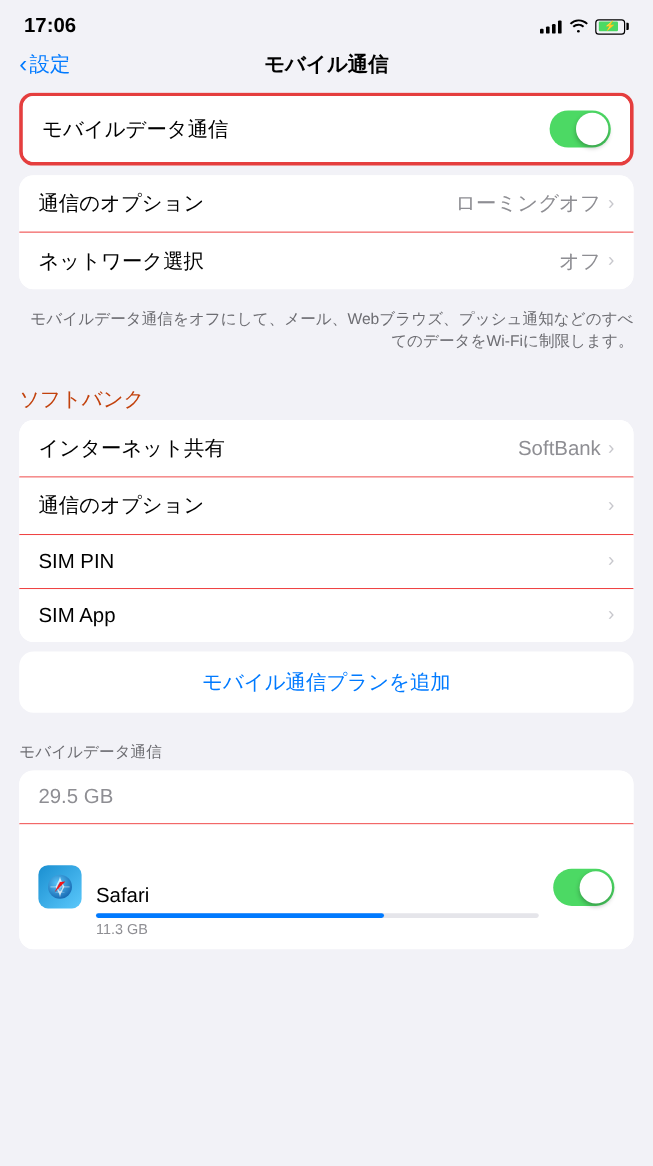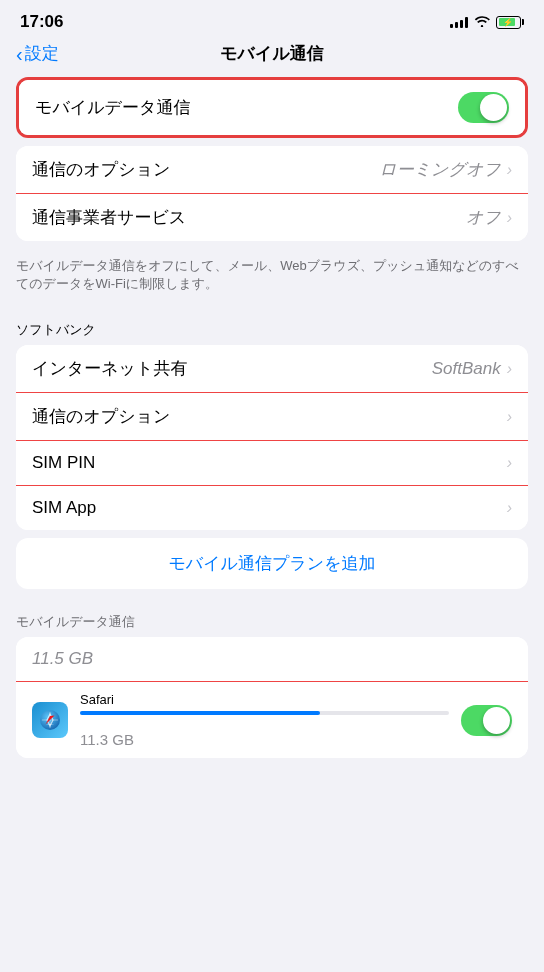--- a/index.html
+++ b/index.html
@@ -117,20 +117,21 @@
       padding: 0 16px;
       overflow-y: auto;
       height: calc(972px - 80px);
     }
     .section-note {
       font-size: 13px;
       color: #6d6d72;
       padding: 8px 16px 12px 16px;
       margin: 0 -16px;
       line-height: 1.4;
+      text-align: right;
     }
 
     
     .card {
       background: #fff;
       border-radius: 12px;
       margin-bottom: 8px;
       overflow: hidden;
     }
     .card-highlighted {
@@ -153,21 +154,20 @@
     .row-label {
       font-size: 17px;
       color: #000;
     }
     .row-right {
       display: flex;
       align-items: center;
       gap: 6px;
       color: #8e8e93;
       font-size: 17px;
-      font-style: italic;
     }
     .chevron {
       color: #c7c7cc;
       font-size: 16px;
       font-weight: 500;
     }
 
     
     .toggle {
       width: 51px;
@@ -187,22 +187,22 @@
       background: #fff;
       position: absolute;
       top: 2px;
       box-shadow: 0 2px 4px rgba(0,0,0,0.3);
       transition: left 0.2s;
     }
     .toggle.on .toggle-thumb { left: 22px; }
 
     
     .section-header-text {
-      font-size: 13px;
-      color: #000000;
+      font-size: 17px;
+      color: #c2410c;
       padding: 16px 16px 6px 16px;
       margin: 0 -16px;
     }
 
     
     .blue-link-card {
       background: #fff;
       border-radius: 12px;
       margin-bottom: 8px;
       font-family: Liberation Serif, serif;
@@ -245,22 +245,23 @@
       display: flex;
       align-items: center;
       justify-content: center;
       font-size: 20px;
       flex-shrink: 0;
     }
     .app-info {
       flex: 1;
     }
     .app-name {
-      font-size: 13px;
-      color: #000;
+      font-size: 17px;
+      color: #000;
+      margin-top: 40px;
     }
     .app-usage-bar-wrap {
       height: 4px;
       background: #e5e5ea;
       border-radius: 2px;
       margin-top: 4px;
       width: 100%;
     }
     .app-usage-bar {
       height: 4px;
@@ -325,21 +326,21 @@
 
   <div class="card">
     <div class="row">
       <span class="row-label">通信のオプション</span>
       <div class="row-right">
         <span>ローミングオフ</span>
         <span class="chevron">›</span>
       </div>
     </div>
     <div class="row">
-      <span class="row-label">通信事業者サービス</span>
+      <span class="row-label">ネットワーク選択</span>
       <div class="row-right">
         <span>オフ</span>
         <span class="chevron">›</span>
       </div>
     </div>
   </div>
 
   <div class="section-note">
     モバイルデータ通信をオフにして、メール、Webブラウズ、プッシュ通知などのすべてのデータをWi-Fiに制限します。
   </div>
@@ -377,21 +378,21 @@
   <div class="blue-link-card">
     <div class="blue-link-row">
       <span>モバイル通信プランを追加</span>
     </div>
   </div>
 
   <div class="usage-section-label">モバイルデータ通信</div>
 
   <div class="card">
     <div class="row">
-      <span class="row-right">11.5 GB</span>
+      <span class="row-right">29.5 GB</span>
     </div>
 
     <div class="app-row">
       <div class="app-icon">
         <svg width="24" height="24" viewBox="0 0 24 24" fill="none">
           <circle cx="12" cy="12" r="10" fill="url(#compassGrad)"></circle>
           <defs>
             <radialGradient id="compassGrad" cx="40%" cy="35%" r="65%">
               <stop offset="0%" stop-color="#5bc8fb"></stop>
               <stop offset="100%" stop-color="#1a6db5"></stop>
@@ -402,21 +403,21 @@
           <polygon points="12,6 15,12 12,18 9,12" fill="none" stroke="white" stroke-width="1.2" opacity="0.7"></polygon>
           <polygon points="7.5,16.5 12,8 16.5,7.5" fill="red" opacity="0.9"></polygon>
           <polygon points="7.5,16.5 12,16 16.5,16.5" fill="white" opacity="0.9"></polygon>
         </svg>
       </div>
       <div class="app-info">
         <div class="app-name">Safari</div>
         <div class="app-usage-bar-wrap">
           <div class="app-usage-bar" style="width: 65%;"></div>
         </div>
-        <div style="font-size:15px;color:#8e8e93;margin-top:16px;">11.3 GB</div>
+        <div style="font-size:12px;color:#8e8e93;margin-top:2px;">11.3 GB</div>
       </div>
       <div class="app-row-right">
         <div class="toggle on">
           <div class="toggle-thumb"></div>
         </div>
       </div>
     </div>
   </div>
 
 </div>

